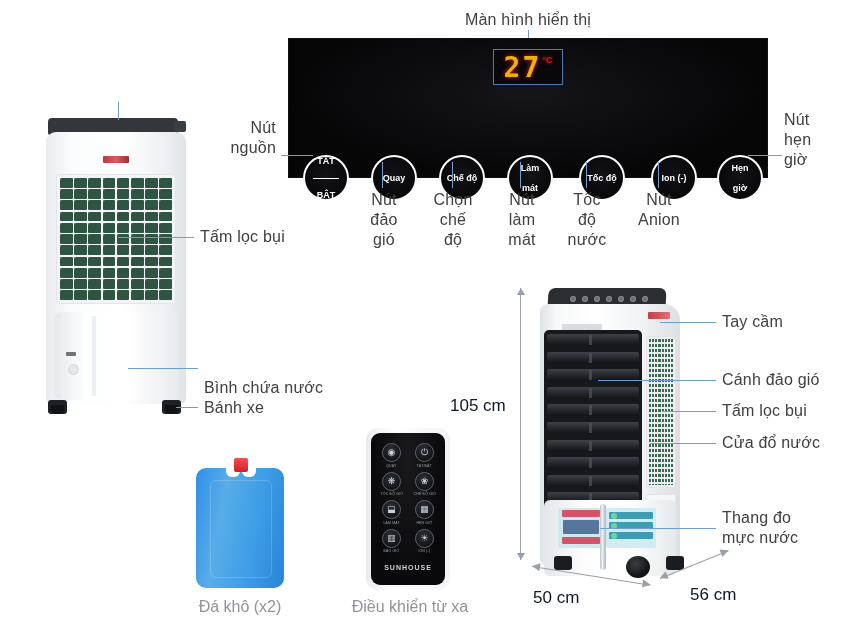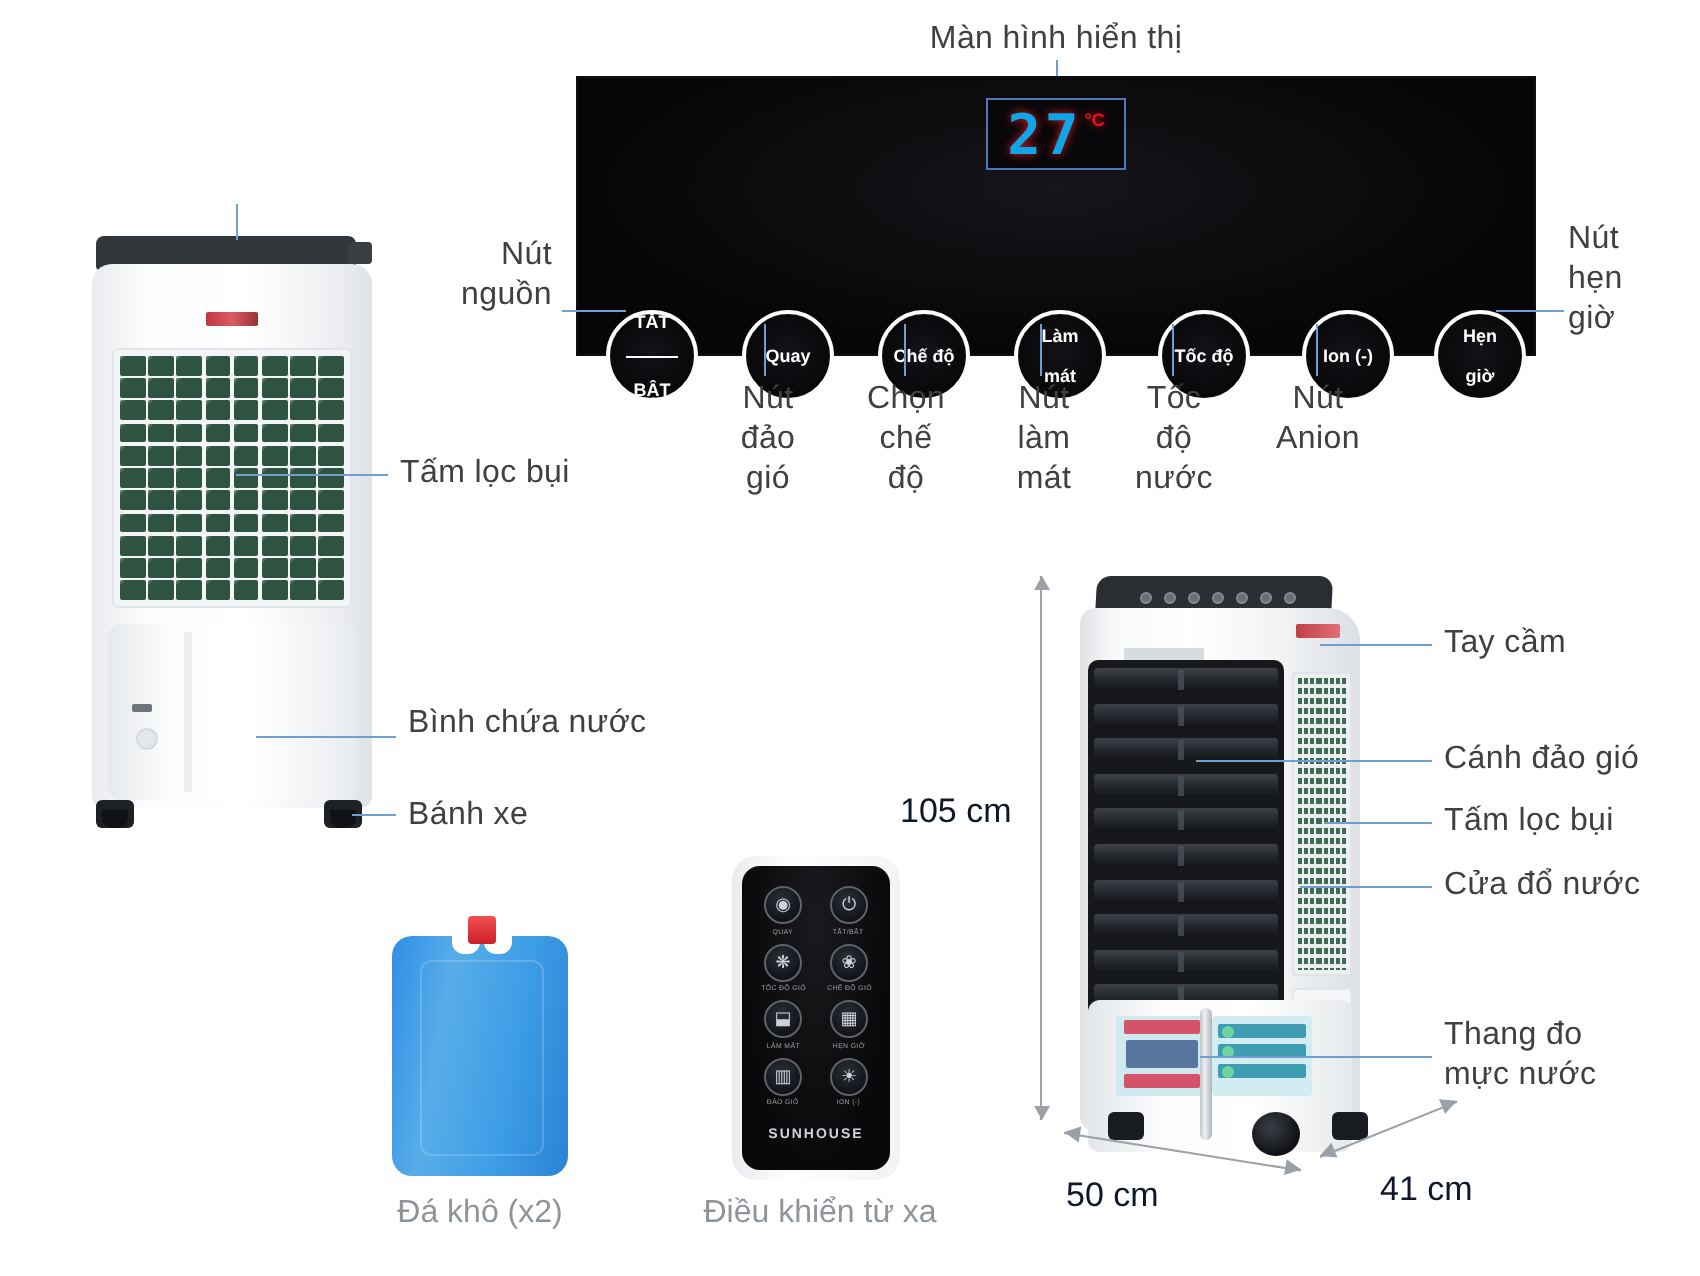--- a/index.html
+++ b/index.html
@@ -37,21 +37,21 @@
     border: 1px solid #101014;
   }
   #display {
     position: absolute; left: 492px; top: 48px;
     width: 70px; height: 36px;
     border: 1px solid #4d79b8;
     display: flex; align-items: center; justify-content: center;
     background: #08080a;
   }
   #display .digits {
-    color: #0ea5e9;
+    color: #eab308;
     font-family: "DejaVu Sans Mono", monospace;
     font-weight: bold; font-size: 28px;
     letter-spacing: 2px;
     text-shadow: 0 0 5px rgba(255,30,40,.85);
     text-align: right;
   }
   #display .deg {
     color: #e8121f; font-size: 9px; font-weight: bold;
     align-self: flex-start; margin-top: 5px; margin-left: 1px;
     text-shadow: 0 0 4px rgba(255,30,40,.8);
@@ -472,21 +472,21 @@
     <div class="wheel" style="left:2px;"></div>
     <div class="wheel" style="left:116px;"></div>
   </div>
 
   <div class="lead-v" style="left:118px; top:102px; height:18px;"></div>
 
   <div class="lead-h" style="left:118px; top:237px; width:76px;"></div>
   <div class="lbl" style="left:200px; top:227px; width:160px;">Tấm lọc bụi</div>
 
   <div class="lead-h" style="left:128px; top:368px; width:70px;"></div>
-  <div class="lbl" style="left:204px; top:352px; width:180px;">Bình chứa nước</div>
+  <div class="lbl" style="left:204px; top:378px; width:180px;">Bình chứa nước</div>
 
   <div class="lead-h" style="left:176px; top:407px; width:22px;"></div>
   <div class="lbl" style="left:204px; top:398px; width:120px;">Bánh xe</div>
 
   <div id="side">
     <div class="topcap">
       <div class="topdots">
         <i></i>
           <i></i>
           <i></i>
@@ -565,21 +565,21 @@
   <div class="dim-d" style="left:532px; top:566px; width:120px; transform:rotate(9deg);">
     <span class="ah"></span>
       <span class="at"></span>
   </div>
   <div class="dim-txt" style="left:533px; top:588px;">50 cm</div>
 
   <div class="dim-d" style="left:660px; top:578px; width:74px; transform:rotate(-22deg);">
     <span class="ah"></span>
       <span class="at"></span>
   </div>
-  <div class="dim-txt" style="left:690px; top:585px;">41 cm</div>
+  <div class="dim-txt" style="left:690px; top:585px;">56 cm</div>
 
   <div id="ice">
     <div class="pack"></div>
     <div class="notchL"></div>
     <div class="notchR"></div>
     <div class="cap"></div>
   </div>
   <div class="cap-txt" style="left:172px; top:598px; width:136px;">Đá khô (x2)</div>
 
   <div id="remote">

